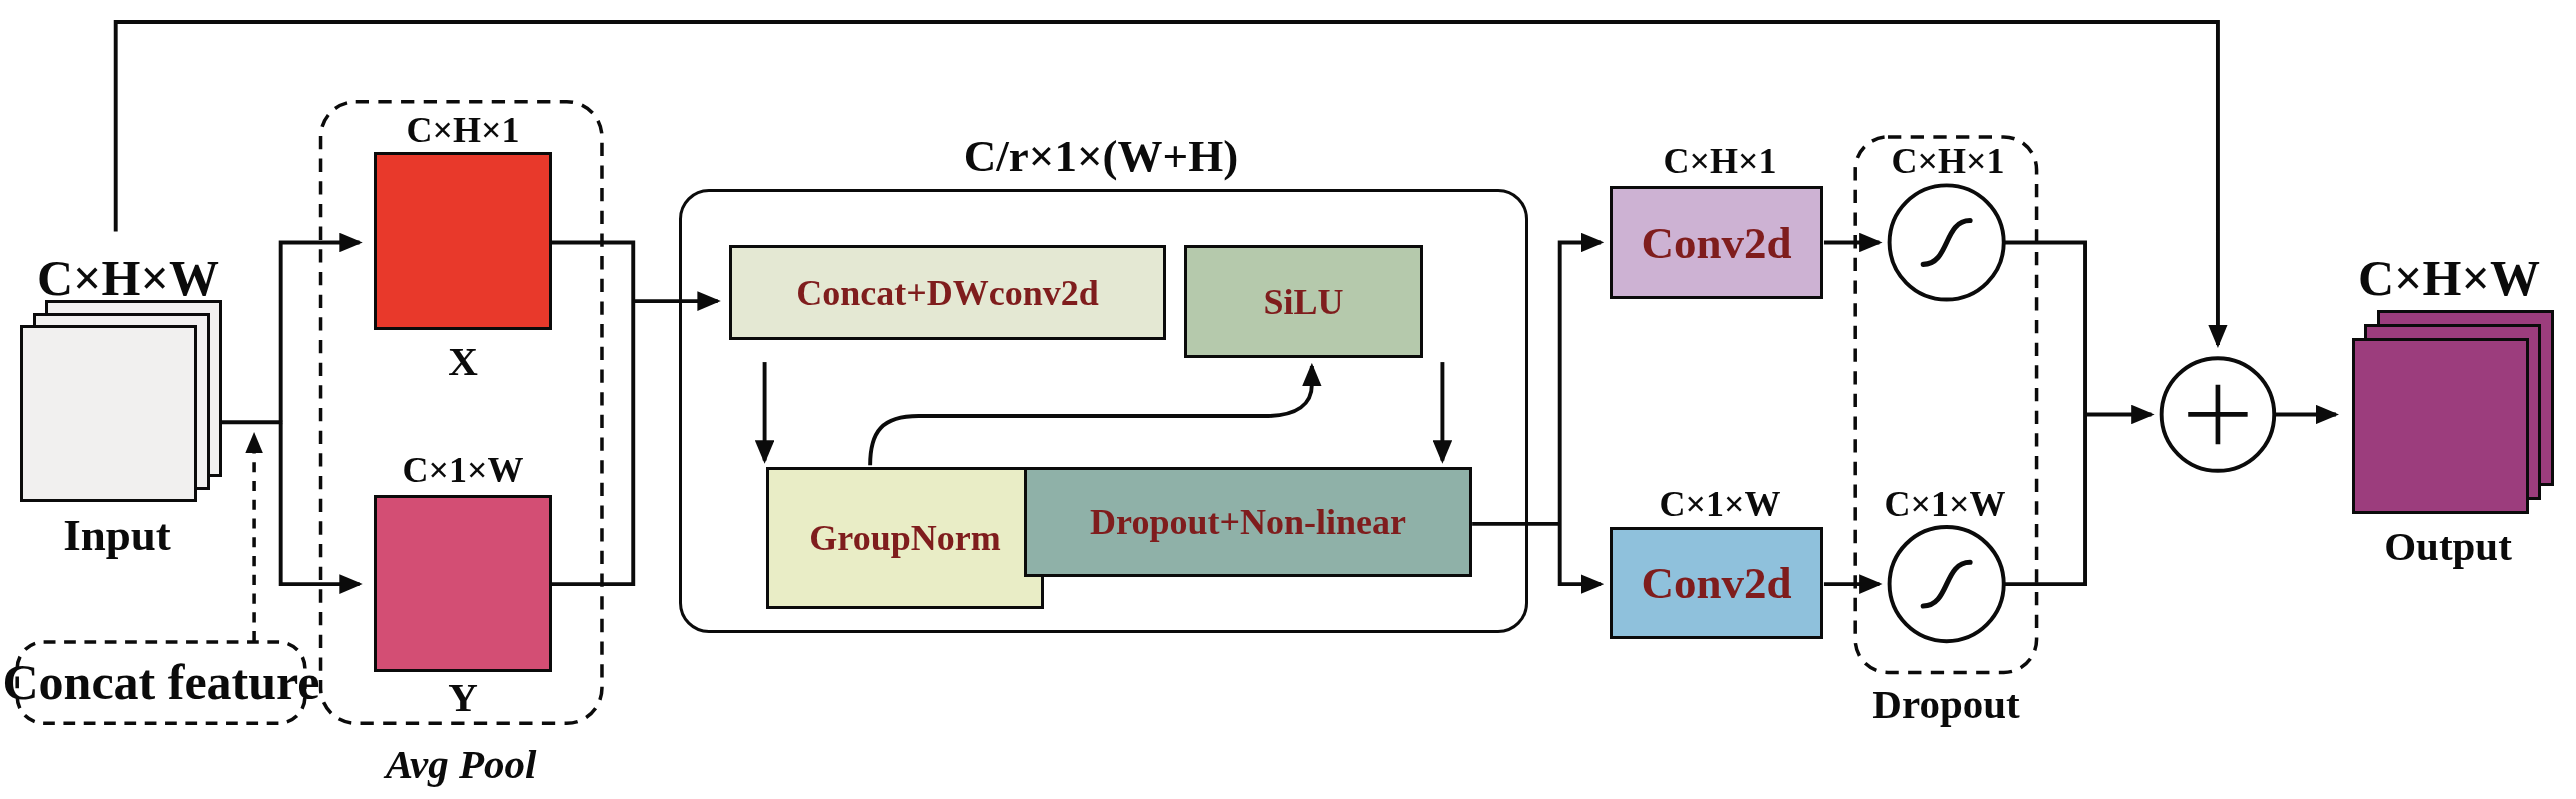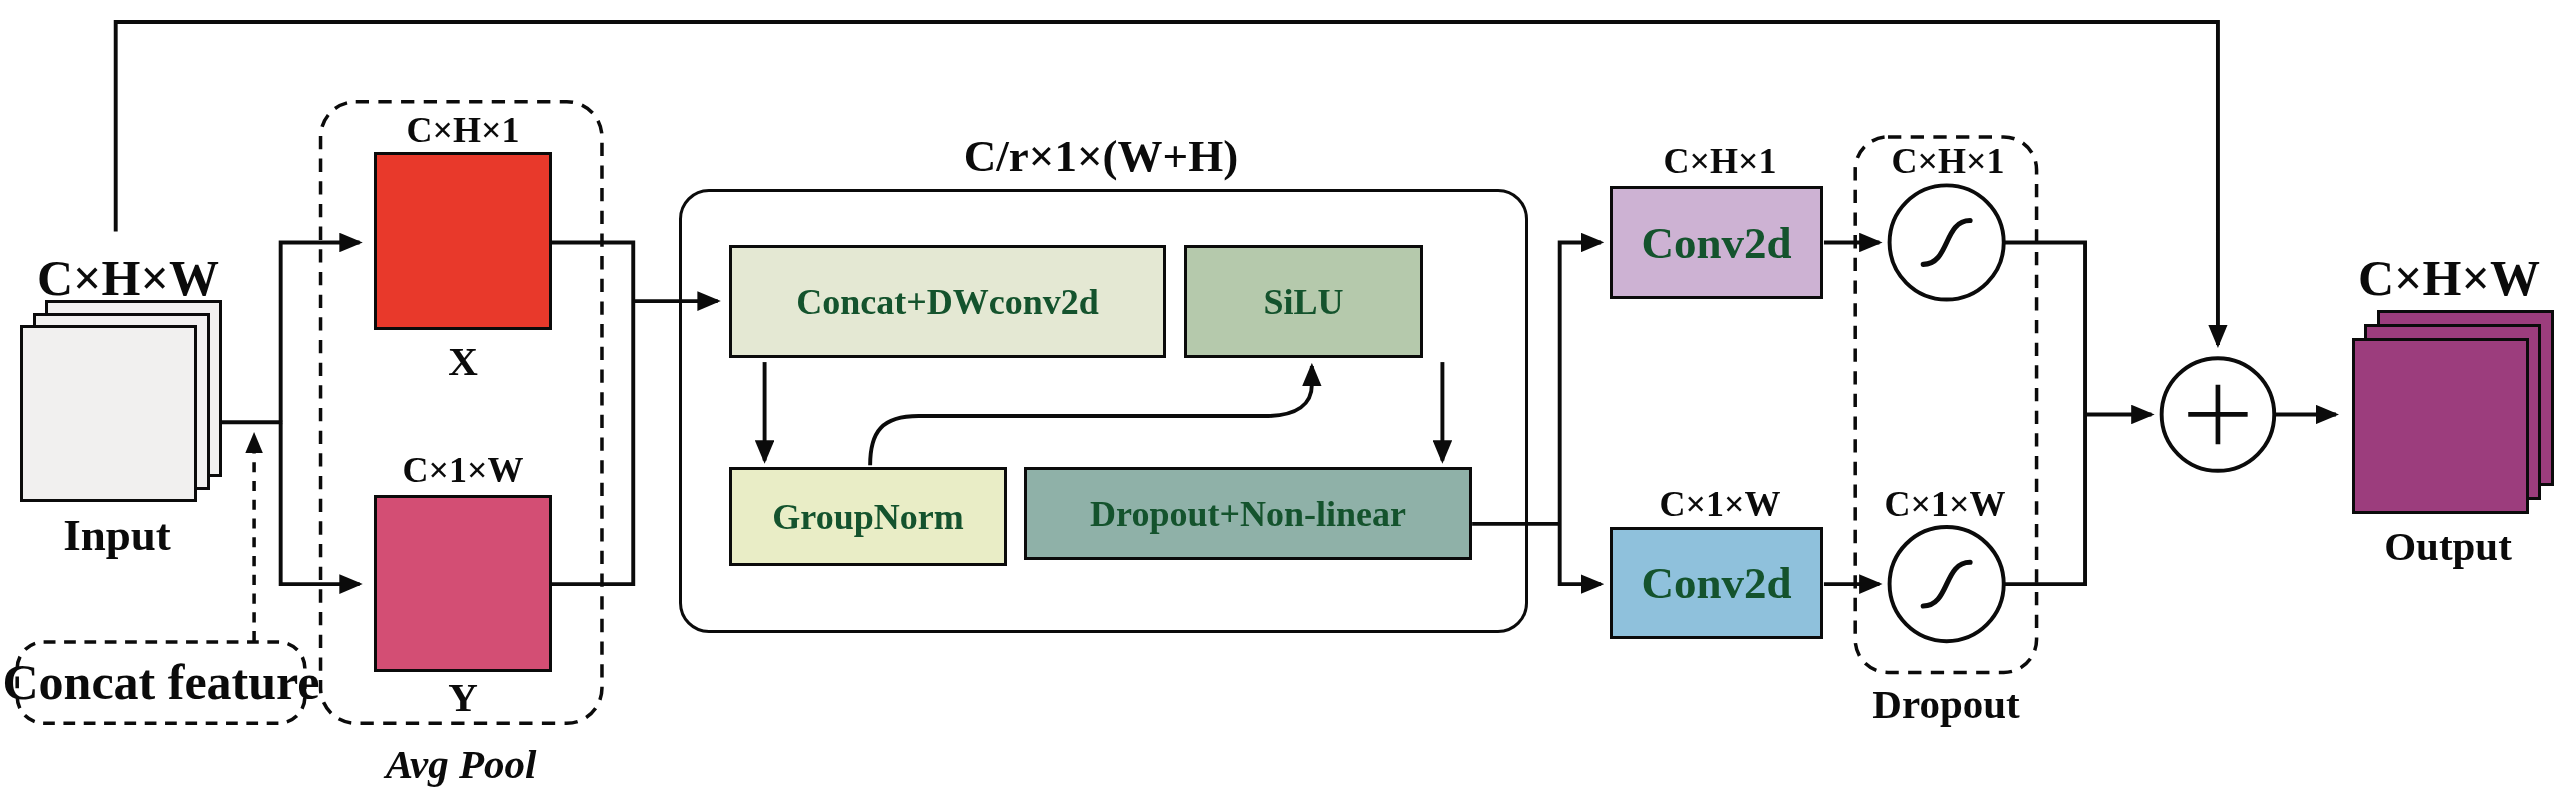--- a/index.html
+++ b/index.html
@@ -18,21 +18,21 @@
     font-weight:bold;
     color:#0b0b0b;
     text-align:center;
     line-height:1;
   }
   .box{
     position:absolute;
     border:3.9px solid #0b0b0b;
     box-sizing:border-box;
     display:flex;align-items:center;justify-content:center;
-    font-weight:bold;color:#14532d;
+    font-weight:bold;color:#7f1d1d;
   }
   .round-container{
     position:absolute;
     border:3.1px solid #0b0b0b;
     border-radius:30px;
     box-sizing:border-box;
     background:transparent;
   }
   .stack-sq{
     position:absolute;
@@ -109,30 +109,30 @@
   <div class="lbl f46" style="left:463px;top:130px;">C×H×1</div>
   <div class="box" style="left:374px;top:152px;width:178px;height:178px;background:#e8392b;"></div>
   <div class="lbl f52" style="left:463px;top:361px;">X</div>
   <div class="lbl f46" style="left:463px;top:470px;">C×1×W</div>
   <div class="box" style="left:374px;top:495px;width:178px;height:177px;background:#d34e74;"></div>
   <div class="lbl f52" style="left:463px;top:697px;">Y</div>
   <div class="lbl f52" style="left:461px;top:764px;font-style:italic;">Avg Pool</div>
 
   <div class="lbl f50" style="left:1101px;top:156px;">C/r×1×(W+H)</div>
   <div class="round-container" style="left:679px;top:189px;width:849px;height:444px;"></div>
-  <div class="box f46" style="left:729px;top:245px;width:437px;height:113px;background:#e4e8d3;text-align:right;">
+  <div class="box f46" style="left:729px;top:245px;width:437px;height:95px;background:#e4e8d3;text-align:right;">
     <span>Concat+DWconv2d</span>
   </div>
   <div class="box f46" style="left:1184px;top:245px;width:239px;height:113px;background:#b5c9ac;">
     <span>SiLU</span>
   </div>
-  <div class="box f46" style="left:729px;top:467px;width:278px;height:99px;background:#e9edc6;">
+  <div class="box f46" style="left:766px;top:467px;width:278px;height:142px;background:#e9edc6;">
     <span>GroupNorm</span>
   </div>
-  <div class="box f46" style="left:1024px;top:467px;width:448px;height:93px;background:#8fb1a8;">
+  <div class="box f46" style="left:1024px;top:467px;width:448px;height:110px;background:#8fb1a8;">
     <span>Dropout+Non-linear</span>
   </div>
 
   <div class="lbl f46" style="left:1720px;top:161px;">C×H×1</div>
   <div class="box f50" style="left:1610px;top:186px;width:213px;height:113px;background:#cdb2d3;">
     <span>Conv2d</span>
   </div>
   <div class="lbl f46" style="left:1720px;top:504px;">C×1×W</div>
   <div class="box f50" style="left:1610px;top:527px;width:213px;height:112px;background:#8fc1dc;">
     <span>Conv2d</span>

